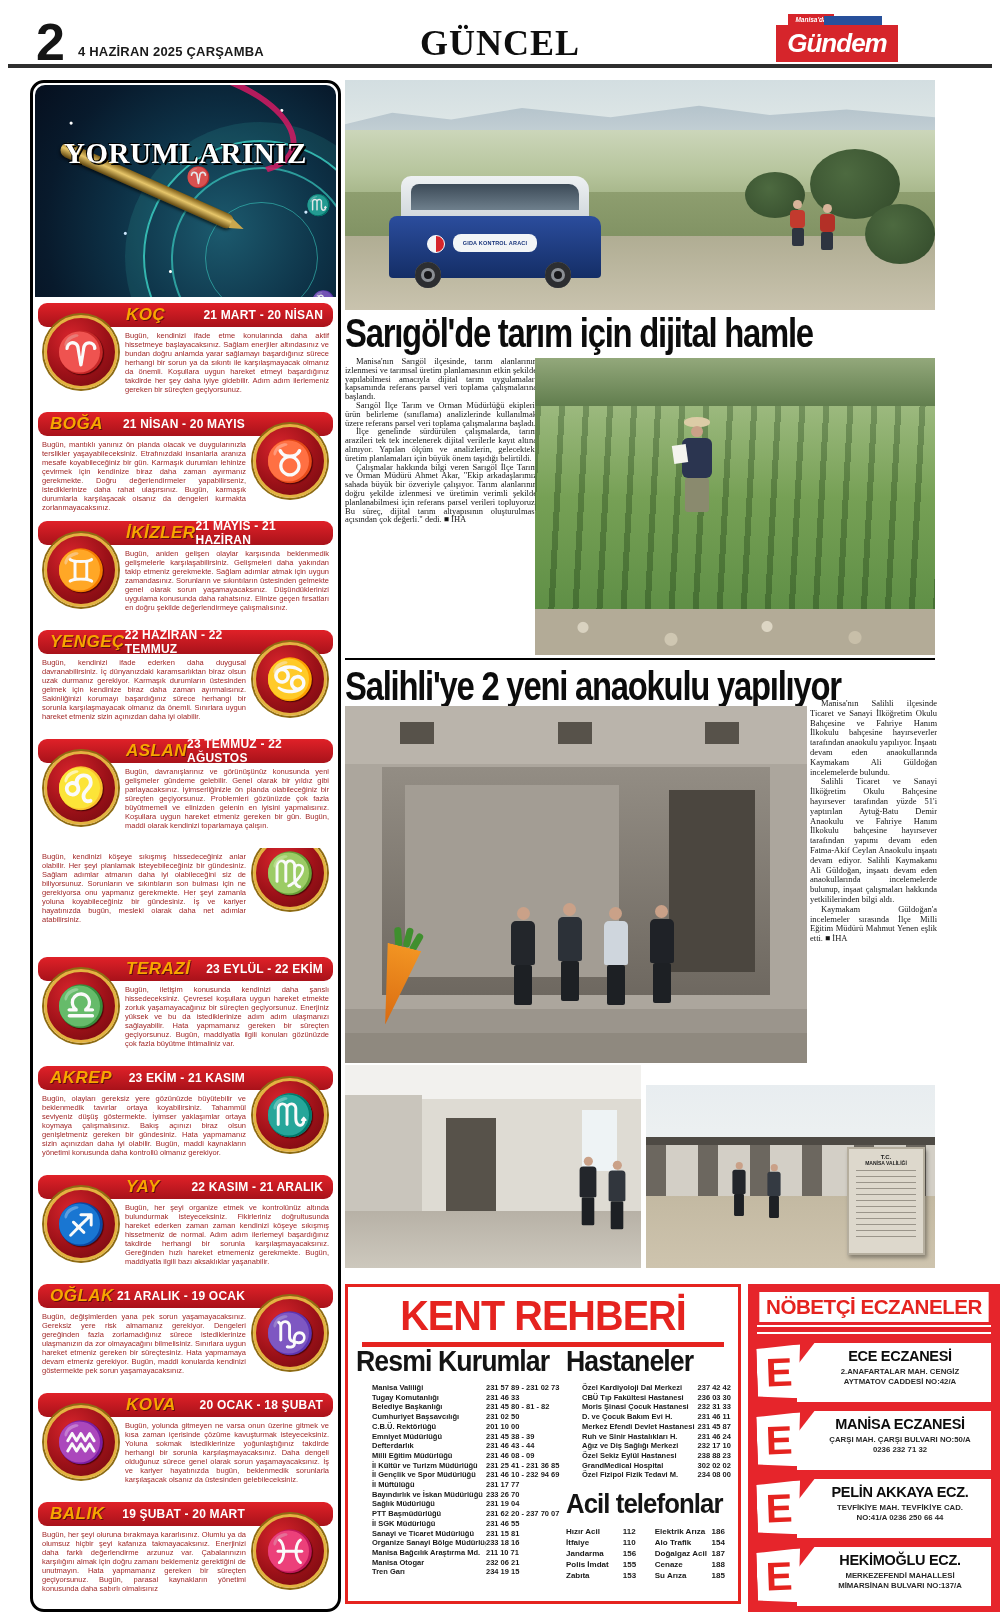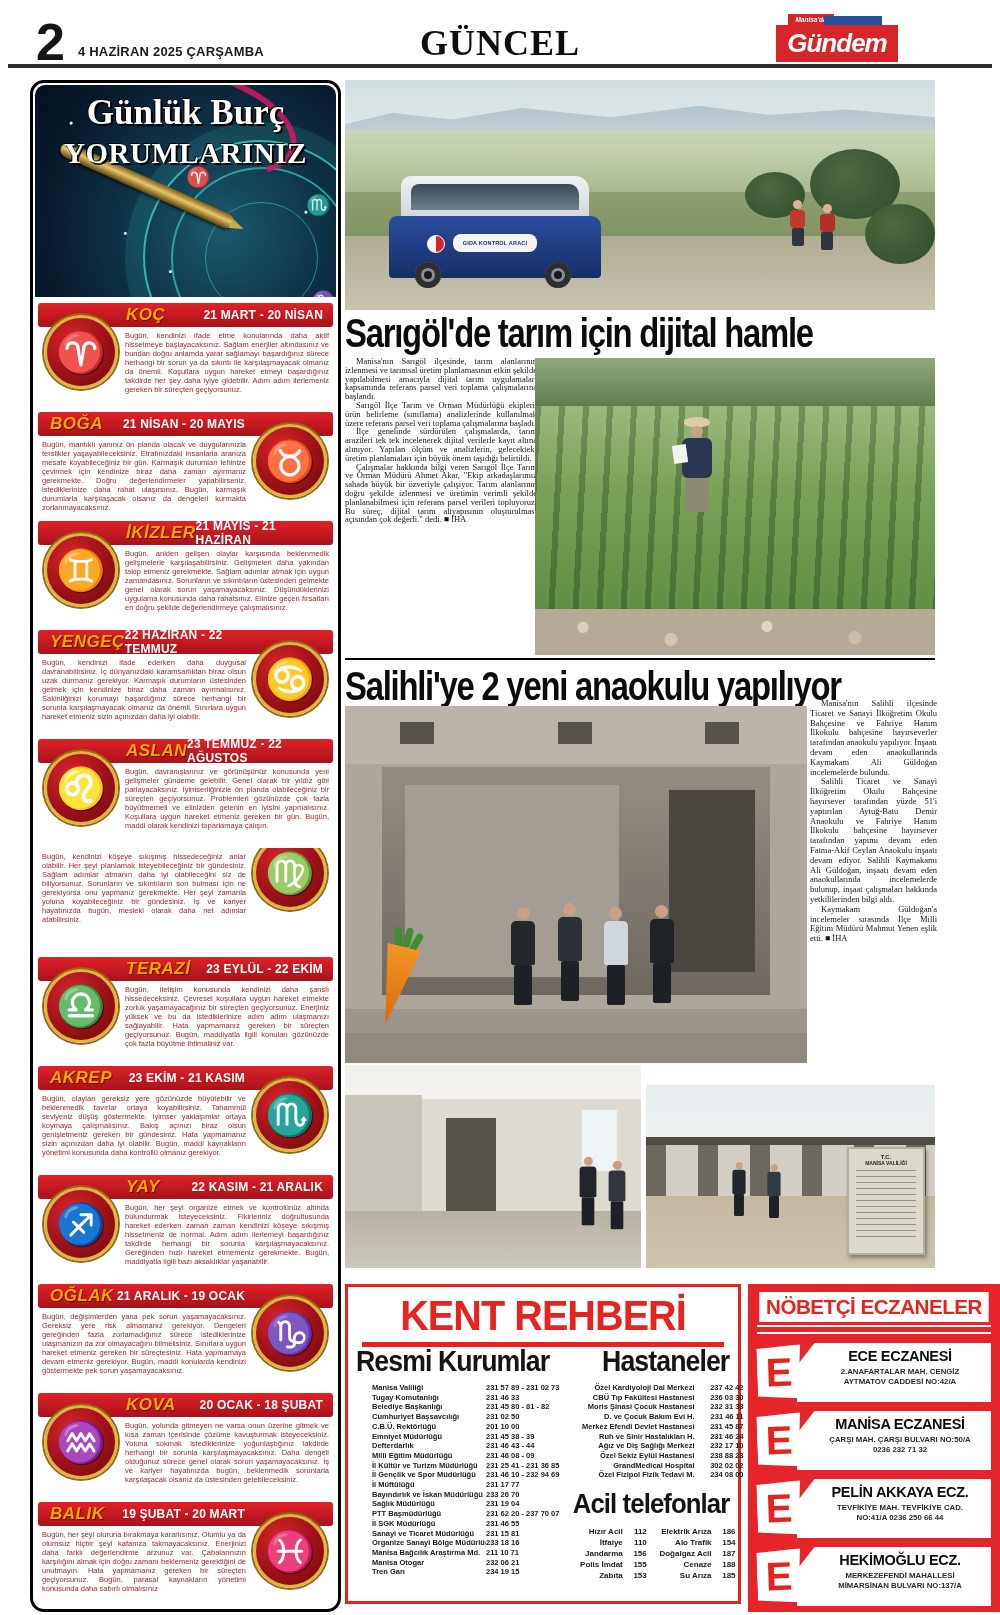--- a/index.html
+++ b/index.html
@@ -43,21 +43,21 @@
   .pen{position:absolute;left:6%;top:44%;width:188px;height:15px;border-radius:8px;transform:rotate(24deg);
         background:linear-gradient(#8a6a1e,#e3c härt 0); background:linear-gradient(#7c5c16,#e7c66a 45%,#5f450e);box-shadow:0 2px 3px rgba(0,0,0,.6);}
   .pen:after{content:"";position:absolute;right:-12px;top:3px;border-left:14px solid #caa84e;
         border-top:5px solid transparent;border-bottom:5px solid transparent;}
   .astro-title1{position:absolute;left:0;right:0;top:8px;text-align:center;font-family:"Liberation Serif",serif;
         font-weight:bold;font-size:35px;color:#fff;text-shadow:2px 2px 0 #000,-1px -1px 0 #000;}
   .astro-title2{position:absolute;left:0;right:0;top:52px;text-align:center;font-family:"Liberation Serif",serif;
         font-weight:bold;font-size:29px;letter-spacing:.5px;color:#fff;text-shadow:2px 2px 0 #000,-1px -1px 0 #000;}
   .signs{padding:4px 3px 0 3px;}
   .sign{position:relative;height:104px;margin-bottom:5px;overflow:hidden;}
-  .sign-banner{height:24px;margin:0 2px;border-radius:3px;background:linear-gradient(#e02128,#a8121a);
+  .sign-banner{height:24px;margin:0 2px;border-radius:9px;background:linear-gradient(#e02128,#a8121a);
         display:flex;align-items:center;justify-content:space-between;}
   .icon-left .sign-banner{padding:0 10px 0 88px;}
   .icon-right .sign-banner{padding:0 88px 0 12px;}
   .sign-name{color:#f7a600;font-weight:bold;font-style:italic;font-size:17px;letter-spacing:.5px;
         text-shadow:1px 1px 0 rgba(0,0,0,.45);}
   .sign-dates{color:#fff;font-weight:bold;font-size:12px;letter-spacing:.2px;}
   .sign-body{padding:4px 6px 0 6px;}
   .sign-icon{width:74px;height:74px;border-radius:50%;box-sizing:border-box;border:3px solid #e3b341;
         background:radial-gradient(circle at 35% 30%, #d8242c 0%, #9c1118 55%, #6f0a0f 100%);
         display:flex;align-items:center;justify-content:center;box-shadow:0 0 0 2px #8d6b13;}
@@ -158,21 +158,21 @@
   .p5-sign .t2{text-align:center;font-size:5px;font-weight:bold;color:#222;}
   .p5-sign .lines{margin:4px 7px 0;height:70px;background:repeating-linear-gradient(#9a958a 0 1px, transparent 1px 6px);}
 
   
   .kent-box{left:345px;top:1284px;width:396px;height:320px;border:3px solid #e5231f;background:#fff;box-sizing:border-box;}
   .kr-title{margin:4px auto 0;text-align:center;color:#e5231f;font-weight:bold;font-size:43px;
         letter-spacing:-1px;transform:scaleX(.92);white-space:nowrap;}
   .kr-rule{margin:2px 14px 4px;height:5px;background:#e5231f;}
   .kr-cols{position:absolute;left:8px;right:8px;top:58px;bottom:6px;display:flex;}
   .kr-left{width:204px;}
-  .kr-right{flex:1;padding-left:6px;text-align:right;}
+  .kr-right{flex:1;padding-left:6px;}
   .kr-h{font-weight:bold;font-size:29px;letter-spacing:-1px;color:#141414;transform:scaleX(.92);
         transform-origin:0 50%;white-space:nowrap;margin:0 0 5px 0;}
   .dir-row{display:flex;line-height:9.7px;font-size:7.5px;font-weight:bold;color:#1a1a1a;padding-left:16px;}
   .dir-row .n{flex:1;padding-right:3px;white-space:nowrap;overflow:hidden;}
   .kr-left .dir-row .p{width:74px;white-space:nowrap;}
   .kr-right .dir-row .p{width:46px;white-space:nowrap;}
   .acil-h{font-weight:bold;font-size:28px;letter-spacing:-1px;color:#141414;transform:scaleX(.92);
         transform-origin:0 50%;white-space:nowrap;margin:8px 0 6px 0;}
   .acil-grid{display:flex;}
   .acil-col{flex:1;padding-right:8px;}
@@ -216,21 +216,20 @@
       <div class="wheel">
         <div class="wheel-in"></div>
           <div class="wheel-in2"></div>
         <span class="wglyph" style="left:18%;top:10%;">♈</span>
         <span class="wglyph" style="left:70%;top:22%;">♏</span>
 
         <span class="wglyph" style="left:72%;top:64%;">♑</span>
       </div>
       <div class="arc"></div>
       <div class="pen"></div>
-      <div class="astro-title1">Günlük Burç</div>
       <div class="astro-title2">YORUMLARINIZ</div>
     </div>
     <div class="signs">
 
         <div class="sign icon-left">
           <div class="sign-banner">
             <span class="sign-name">KOÇ</span>
             <span class="sign-dates">21 MART - 20 NİSAN</span>
           </div>
           <div class="sign-body">

